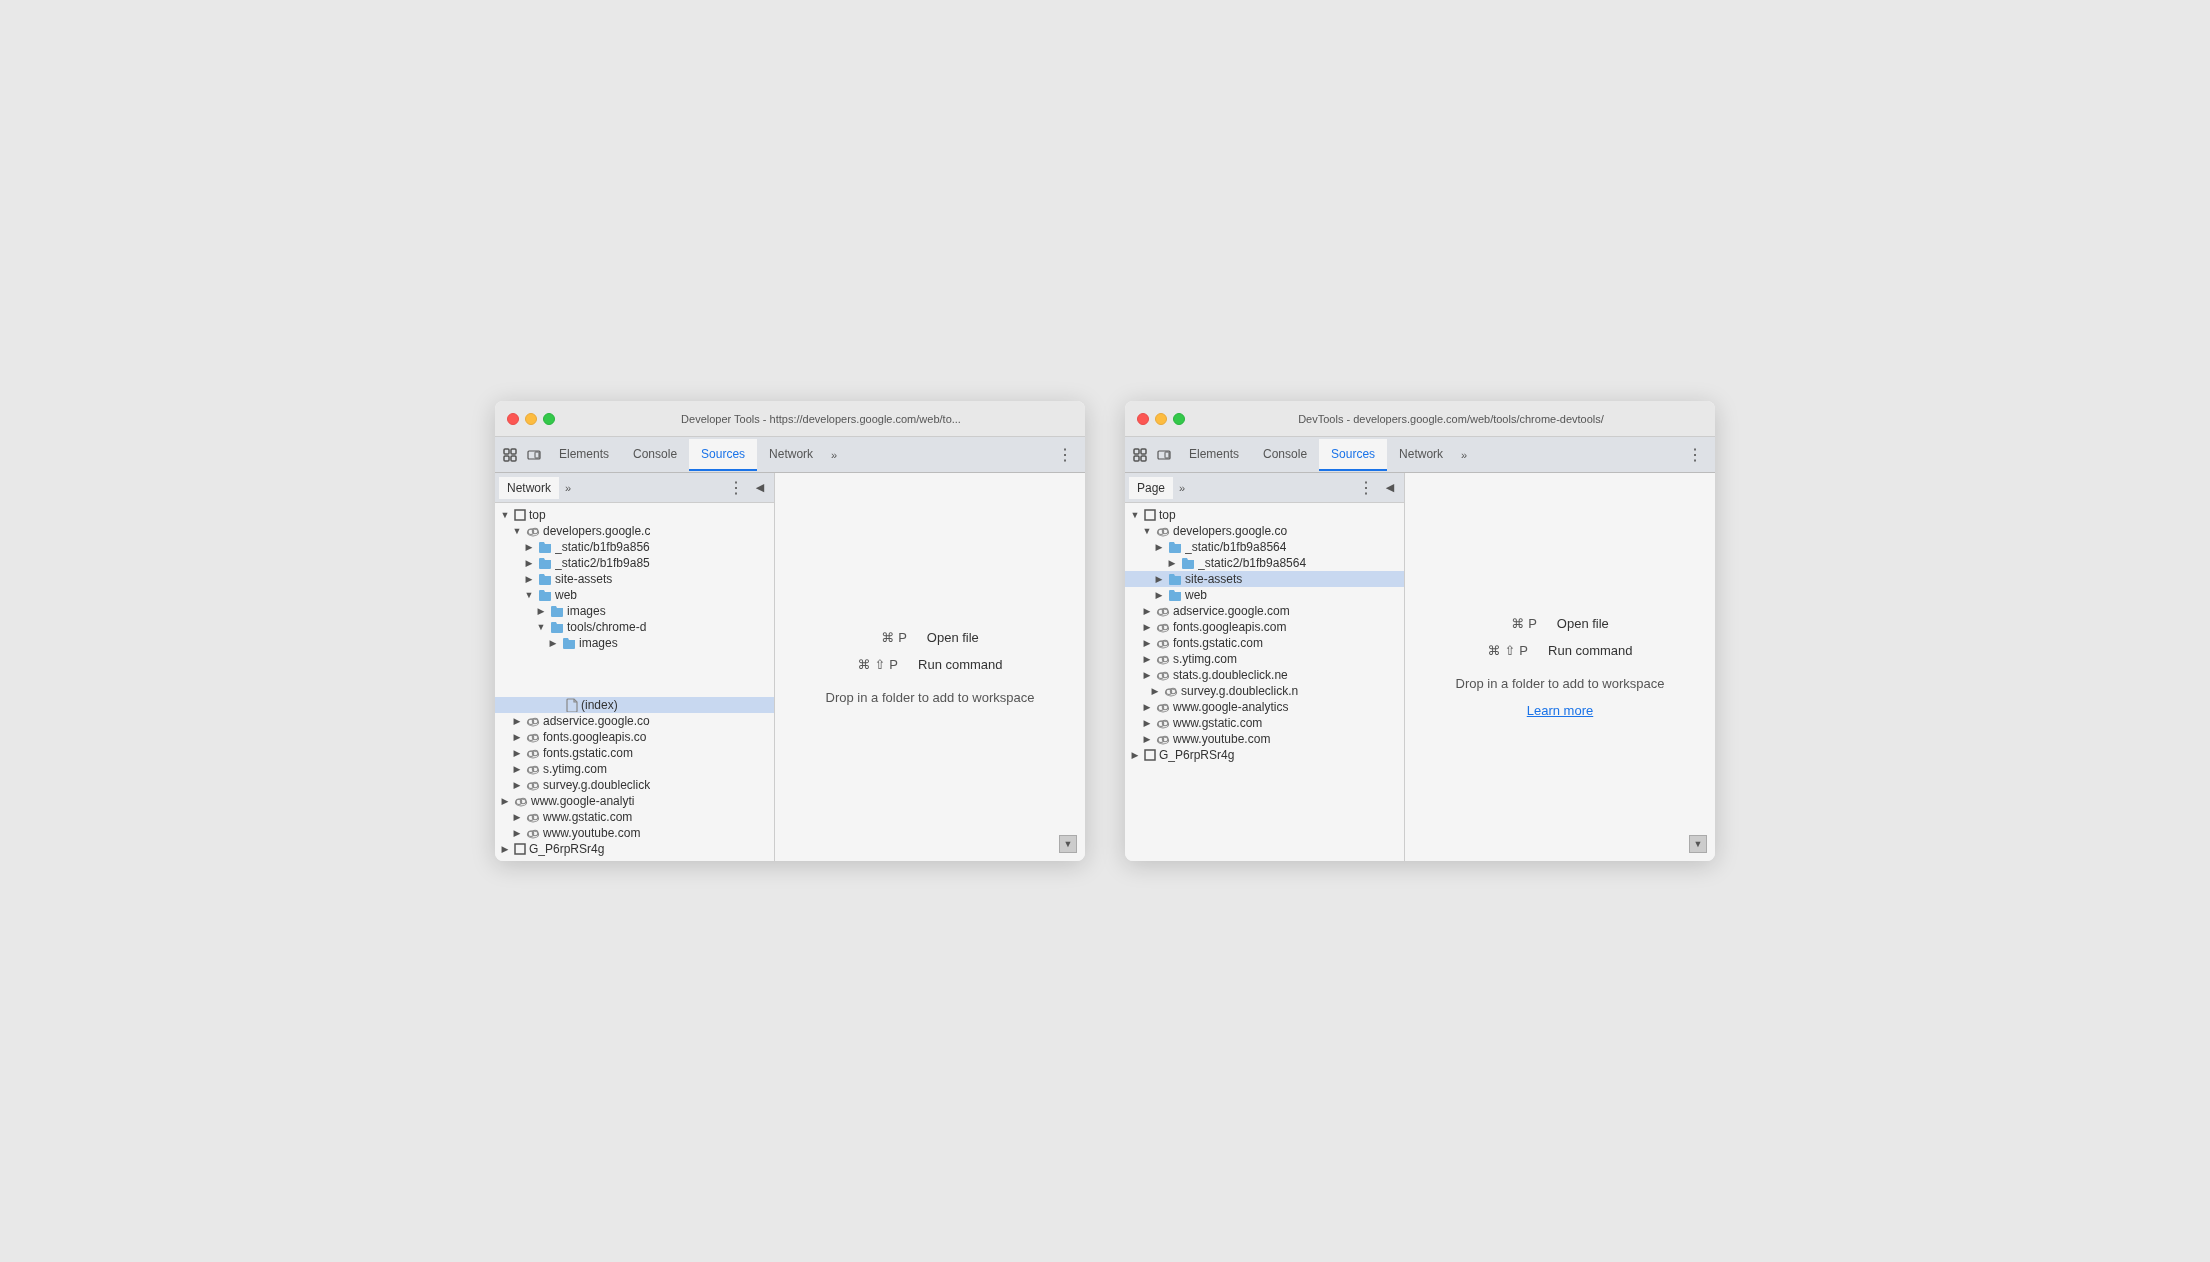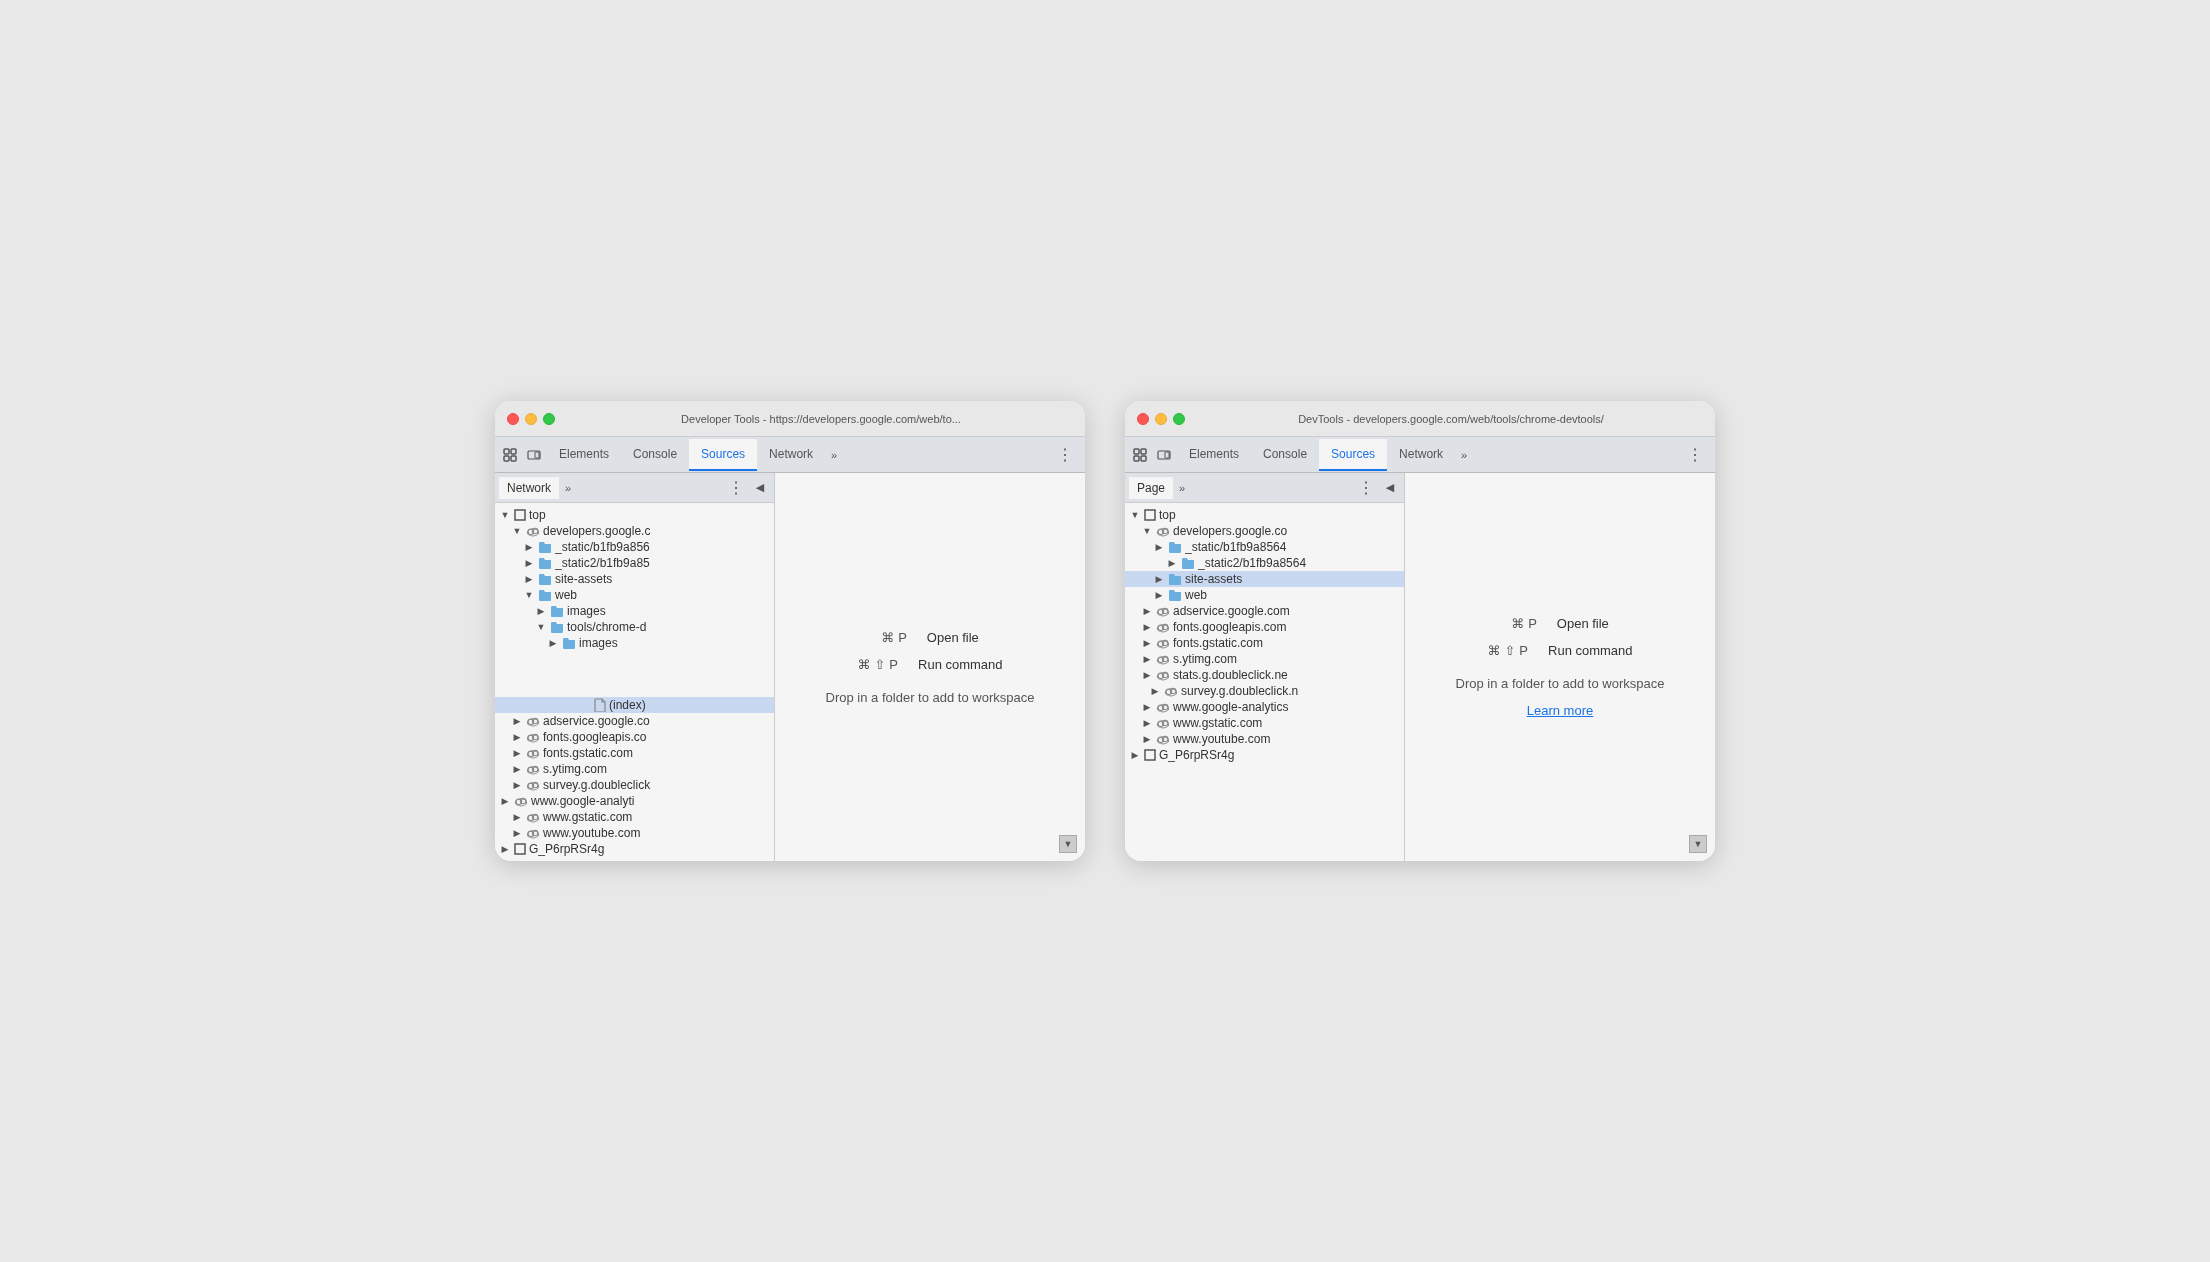--- a/index.html
+++ b/index.html
@@ -12,21 +12,21 @@
       font-family: -apple-system, BlinkMacSystemFont, 'Helvetica Neue', Arial, sans-serif;
       font-size: 12px;
     }
     .screenshot-container {
       display: flex;
       gap: 40px;
       padding: 60px;
     }
     .devtools-window {
       background: #f5f5f5;
-      border-radius: 16px;
+      border-radius: 8px;
       box-shadow: 0 4px 24px rgba(0,0,0,0.18);
       overflow: hidden;
       width: 590px;
       display: flex;
       flex-direction: column;
     }
     
     .title-bar {
       background: #e8e8e8;
       border-bottom: 1px solid #ccc;
@@ -367,21 +367,21 @@
               <span class="tree-label">tools/chrome-d</span>
             </div>
             <div class="tree-item" style="padding-left: 52px;">
               <span class="tree-arrow closed"></span>
               <svg width="14" height="12" viewBox="0 0 14 12" style="margin:0 3px;flex-shrink:0">
                 <path d="M1 3h12v8a1 1 0 01-1 1H2a1 1 0 01-1-1V3z" fill="#6aafdf"></path>
                 <path d="M1 3V2a1 1 0 011-1h4l1 2H1z" fill="#6aafdf"></path>
               </svg>
               <span class="tree-label">images</span>
             </div>
-            <div class="tree-item selected" style="padding-left: 84px; margin-top: 46px;">
+            <div class="tree-item selected" style="padding-left: 56px; margin-top: 46px;">
               <span class="tree-arrow empty"></span>
               <svg width="12" height="14" viewBox="0 0 12 14" style="margin:0 3px;flex-shrink:0">
                 <path d="M2 1h6l3 3v9a1 1 0 01-1 1H2a1 1 0 01-1-1V2a1 1 0 011-1z" fill="none" stroke="#888" stroke-width="1.2"></path>
                 <path d="M8 1v3h3" fill="none" stroke="#888" stroke-width="1.2"></path>
               </svg>
               <span class="tree-label">(index)</span>
             </div>
             <div class="tree-item" style="padding-left: 16px;">
               <span class="tree-arrow closed"></span>
               <svg width="14" height="12" viewBox="0 0 20 14" style="margin:0 3px;flex-shrink:0">

